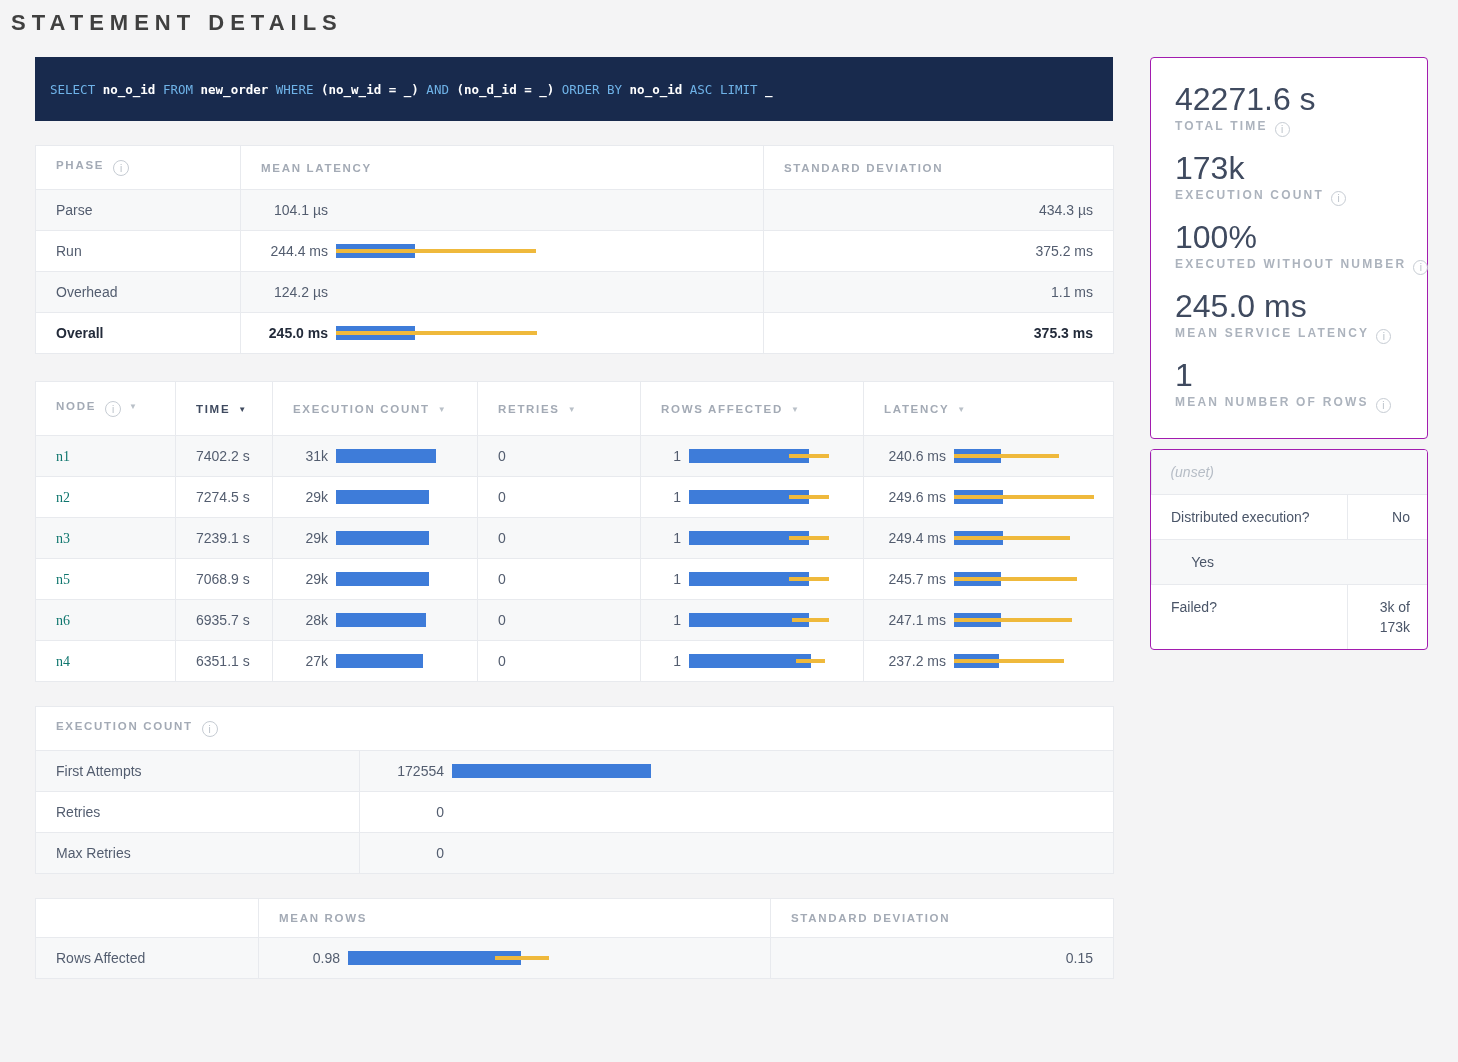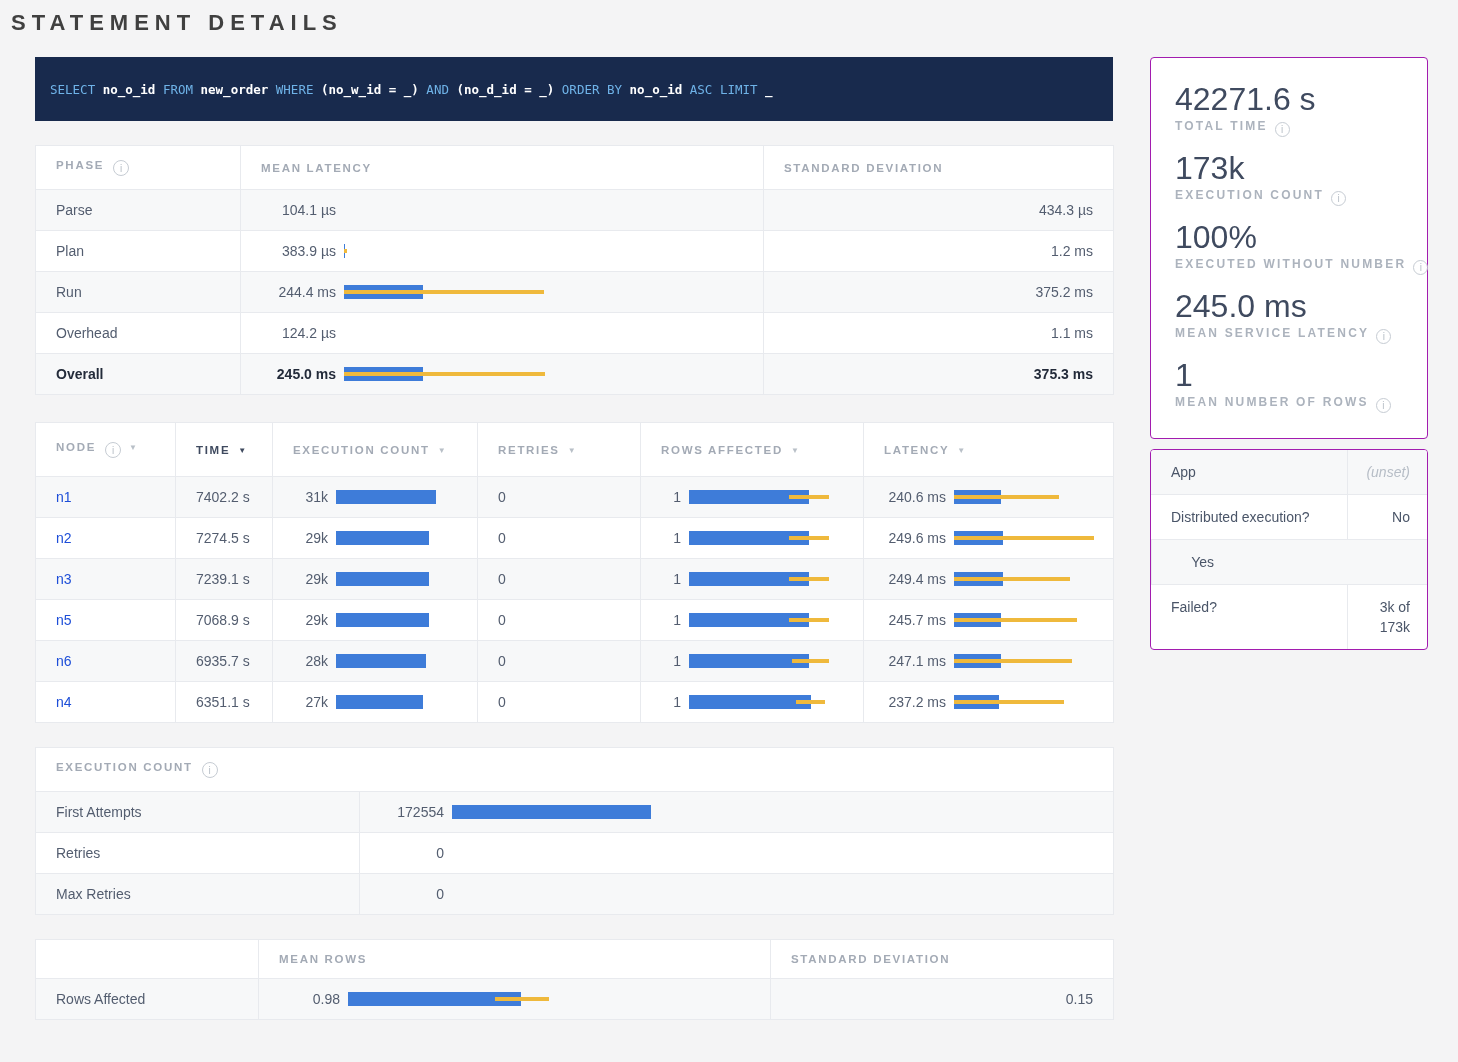--- a/index.html
+++ b/index.html
@@ -54,30 +54,30 @@
     border:1px solid #C6CCD3; border-radius:50%;
     color:#B9C0C8; font-size:10px; line-height:15px; text-align:center;
     font-weight:normal; letter-spacing:0; vertical-align:-3px; cursor:default;
   }
   .sort { font-size:8px; color:#B9C0C8; margin-left:8px; vertical-align:1px; }
   th.sorted { color:#3F4A5F; }
   th.sorted .sort { color:#3F4A5F; }
 
   
   .node-tbl th { padding:18px 20px; }
-  .node-link { color:#1d4ed8; text-decoration:none; cursor:pointer; }
+  .node-link { color:#0f766e; text-decoration:none; cursor:pointer;font-family:Liberation Serif, serif; }
 
   
   .cell-flex { display:flex; align-items:center; height:40px; }
   .val { text-align:right; margin-right:8px; flex:none; }
   .bar { position:relative; flex:1; height:14px; }
   .bar .b { position:absolute; left:0; top:0; height:100%; background:#3E7CD9; width:var(--blue,0); }
   .bar .l { position:absolute; top:5px; height:4px; background:#EFB93C; left:var(--ls,0); width:var(--lw,0); }
 
-  .w67 { width:67px;margin-left:8px; } .w35 { width:35px; } .w20 { width:20px; }
+  .w67 { width:67px; } .w35 { width:35px; } .w20 { width:20px; }
   .w62 { width:62px; } .w64 { width:64px; } .w61 { width:61px; }
 
   
   .card { background:#FFFFFF; border:1px solid #a21caf; border-radius:4px; }
   .stats-card { padding:23px 24px 12px 24px; }
   .stat { margin-bottom:13px; }
   .stat-value { font-size:32px; line-height:37px; color:#3F4A5F; }
   .stat-label {
     font-size:12px; font-weight:bold; letter-spacing:2.2px; color:#ACB3BD;
     margin-top:1px; white-space:nowrap;
@@ -121,33 +121,20 @@
       <tbody>
         <tr>
           <td>Parse</td>
           <td>
               <div class="cell-flex">
                 <span class="val w67">104.1 µs</span>
                 <span class="bar" style="visibility: hidden;"></span>
               </div>
             </td>
           <td class="right">434.3 µs</td>
-        </tr>
-        <tr>
-          <td>Plan</td>
-          <td>
-              <div class="cell-flex">
-                <span class="val w67">383.9 µs</span>
-                <span class="bar" style="--blue: 1px; --ls: 0px; --lw: 3px;">
-                  <i class="b"></i>
-                  <i class="l"></i>
-                </span>
-              </div>
-            </td>
-          <td class="right">1.2 ms</td>
         </tr>
         <tr>
           <td>Run</td>
           <td>
               <div class="cell-flex">
                 <span class="val w67">244.4 ms</span>
                 <span class="bar" style="--blue: 79px; --ls: 0px; --lw: 200px;">
                   <i class="b"></i>
                   <i class="l"></i>
                 </span>
@@ -490,21 +477,20 @@
         <div class="stat-label"><span>MEAN SERVICE LATENCY</span><span class="info">i</span></div>
       </div>
       <div class="stat">
         <div class="stat-value">1</div>
         <div class="stat-label"><span>MEAN NUMBER OF ROWS</span><span class="info">i</span></div>
       </div>
     </div>
 
     <div class="card app-card">
       <div class="app-row">
-        <div class="app-label">App</div>
         <div class="app-value unset">(unset)</div>
       </div>
       <div class="app-row">
         <div class="app-label">Distributed execution?</div>
         <div class="app-value">No</div>
       </div>
       <div class="app-row">
         <div class="app-value">Yes</div>
       </div>
       <div class="app-row">

